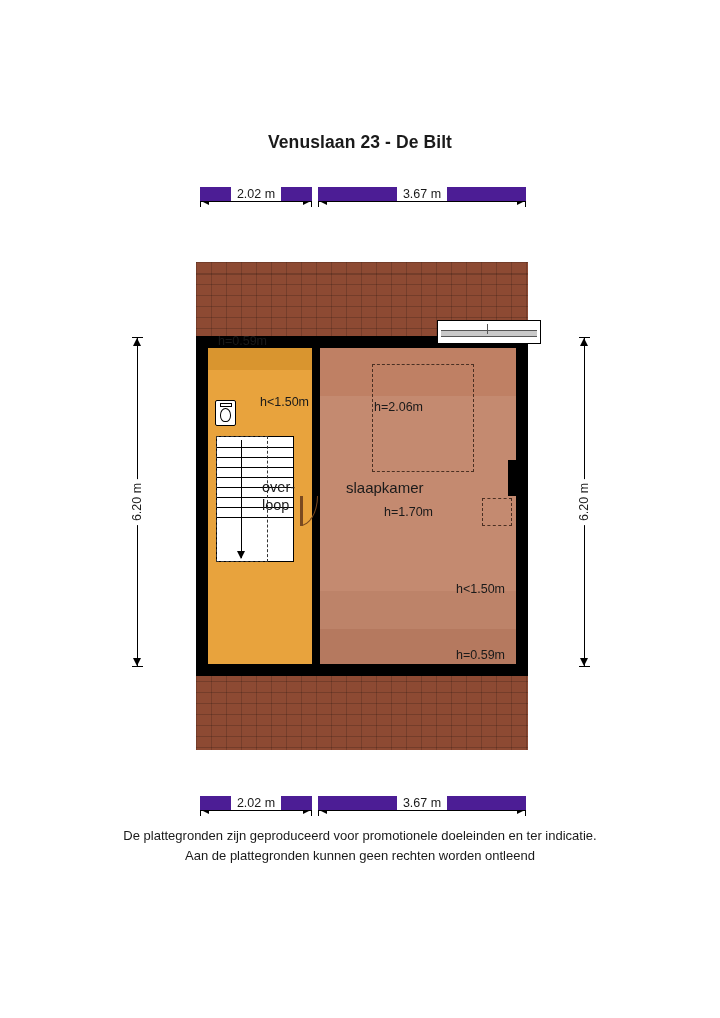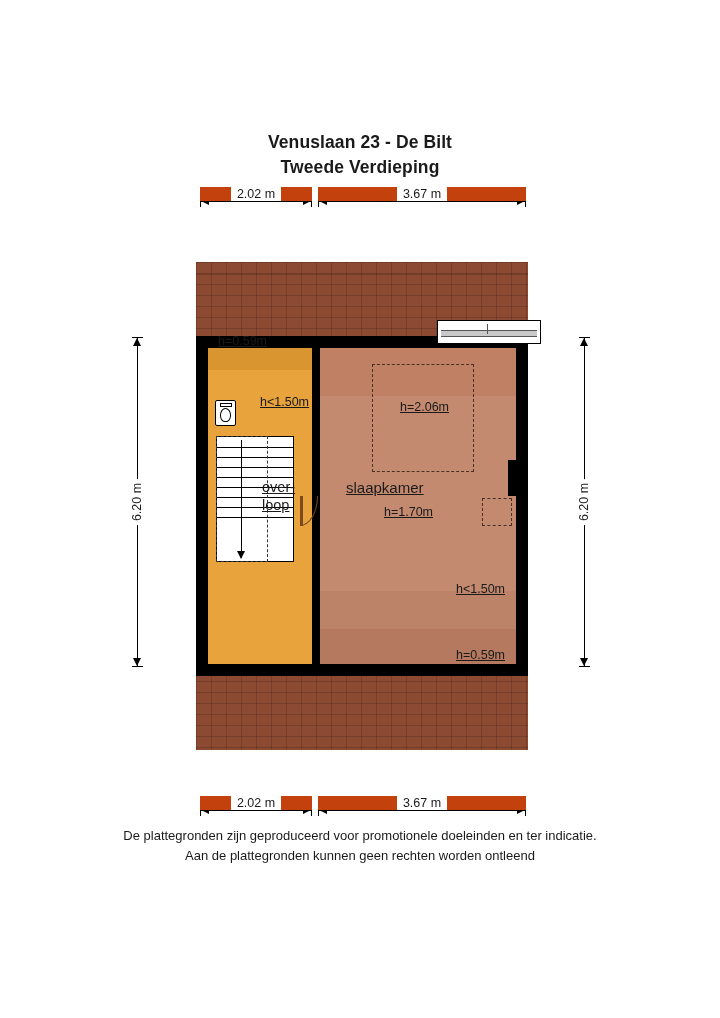--- a/index.html
+++ b/index.html
@@ -59,21 +59,21 @@
     border-bottom: 4.5px solid transparent;
   }
   .dim-h .arr-l { left: 1px; border-right: 8px solid #000; }
   .dim-h .arr-r { right: 1px; border-left: 8px solid #000; }
   .dim-h .lbl {
     position: absolute;
     top: -6px;
     left: 0; right: 0;
     text-align: center;
     font-size: 12.5px;
-    background: #c2410c;
+    background: #4c1d95;
     display: inline-block;
   }
   .dim-h .lbl span {
     background: #fff;
     padding: 0 6px;
   }
 
   .dim-v {
     position: absolute;
     width: 16px;
@@ -340,37 +340,36 @@
     left: 0; top: 0;
     width: 2.5px; height: 30px;
     background: #7a4a20;
   }
 
   
   .plan-label {
     position: absolute;
     font-size: 12.5px;
     white-space: nowrap;
-    text-decoration: underline;
   }
   #lbl-overloop {
     left: 66px;
     top: 216px;
     width: 64px;
     font-size: 14.5px;
     line-height: 18px;
   }
   #lbl-slaapkamer {
     left: 150px;
     top: 217px;
     width: 140px;
     font-size: 15px;
   }
   #lbl-h250 { left: 188px; top: 243px; }
-  #lbl-h206 { left: 204px; top: 138px; text-align: center; }
+  #lbl-h206 { left: 178px; top: 138px; text-align: center; }
   #lbl-h059-left { left: 22px; top: 72px; }
   #lbl-h150-left { left: 64px; top: 133px; }
   #lbl-h150-right { left: 260px; top: 320px; }
   #lbl-h059-right { left: 260px; top: 386px; }
 
   
   .footer {
     position: absolute;
     top: 826px;
     left: 0;
@@ -381,21 +380,20 @@
     font-size: 13px;
     line-height: 20px;
     text-align: center;
   }
 </style>
 </head>
 <body>
 
 <div class="title-block">
   <div class="title-line">Venuslaan 23 - De Bilt</div>
-  <div class="title-line">Tweede Verdieping</div>
 </div>
 
 <div class="dim-h" id="dim-top-left" style="left:200px; top:193px; width:112px;">
   <div class="line"></div>
   <div class="cap-l"></div>
   <div class="cap-r"></div>
   <div class="arr arr-l"></div>
   <div class="arr arr-r"></div>
   <div class="lbl"><span>2.02 m</span></div>
 </div>

